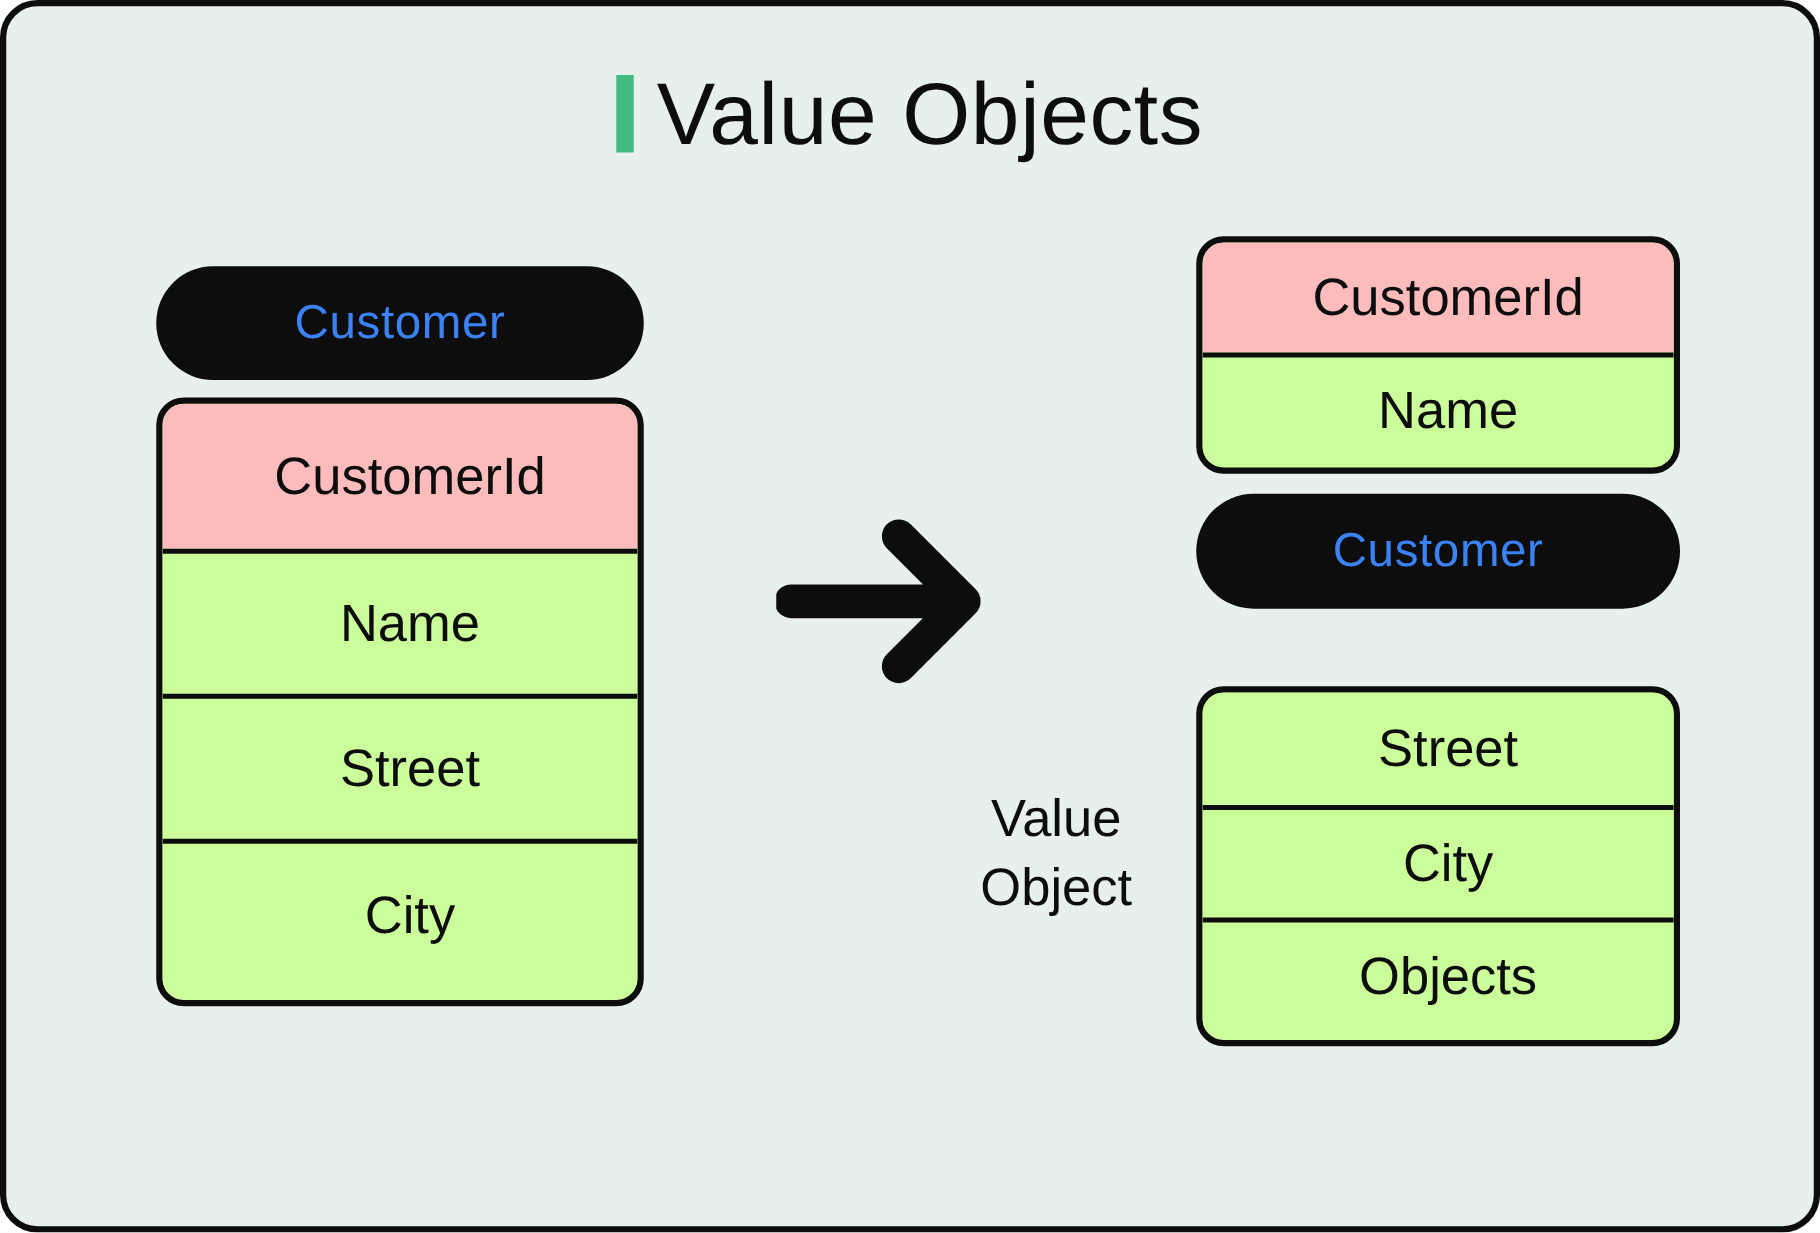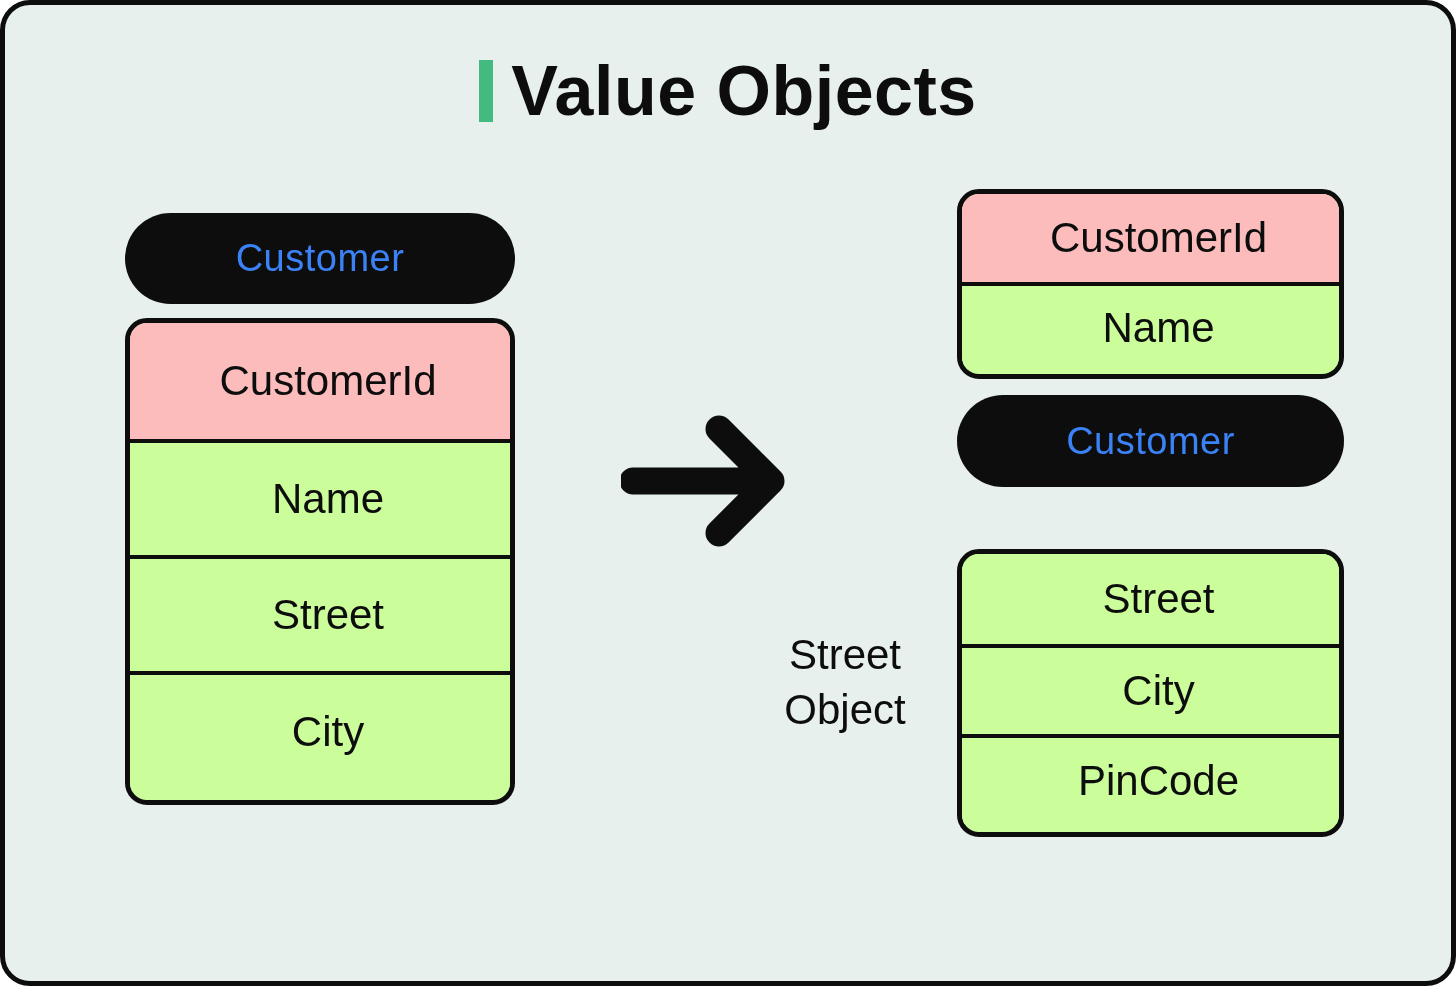--- a/index.html
+++ b/index.html
@@ -25,21 +25,21 @@
   
   .title-row{
     position:absolute;left:0;top:46px;width:100%;height:80px;
     display:flex;align-items:center;justify-content:center;
   }
   .title-bar{
     width:14px;height:62px;background:var(--accent);
     margin-right:18px;flex:0 0 auto;
   }
   .title-text{
-    font-size:70px;font-weight:700;color:var(--ink);
+    font-size:70px;font-weight:400;color:var(--ink);
     letter-spacing:0.5px;white-space:nowrap;
   }
   
   .pill{
     position:absolute;background:var(--ink);color:#3b82f6;
     border-radius:60px;display:flex;align-items:center;justify-content:center;
     font-size:38px;font-weight:500;letter-spacing:0.5px;
   }
   .pill-left-customer{left:120px;top:208px;width:390px;height:91px;}
   .pill-right-customer{left:952px;top:390px;width:387px;height:92px;}
@@ -99,22 +99,22 @@
 
   <div class="vtable table-right-top">
     <div class="row row-id">CustomerId</div>
     <div class="row row-value">Name</div>
   </div>
 
   <div class="pill pill-right-customer">
     <span>Customer</span>
   </div>
 
-  <div class="vo-label">Street Object</div>
+  <div class="vo-label">Value Object</div>
 
   <div class="vtable table-right-bottom">
     <div class="row row-value">Street</div>
     <div class="row row-value">City</div>
-    <div class="row row-value">PinCode</div>
+    <div class="row row-value">Objects</div>
   </div>
 
 
 </div>
 
 </body></html>

